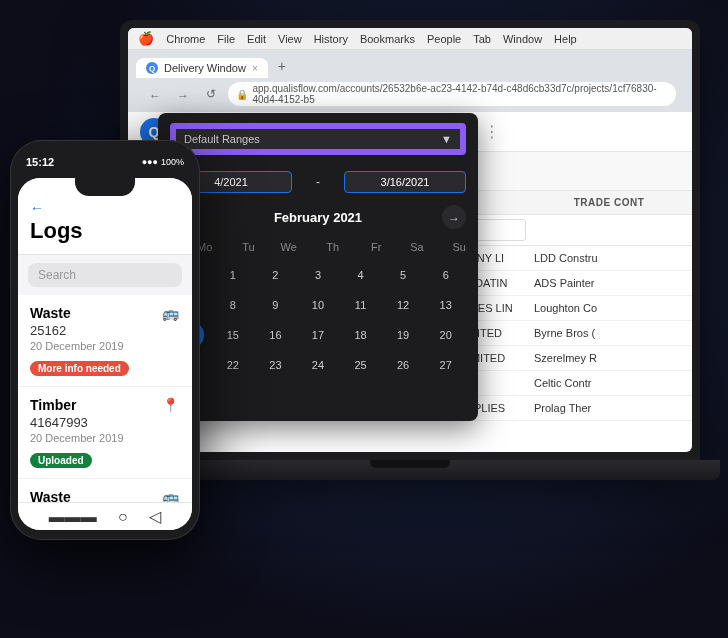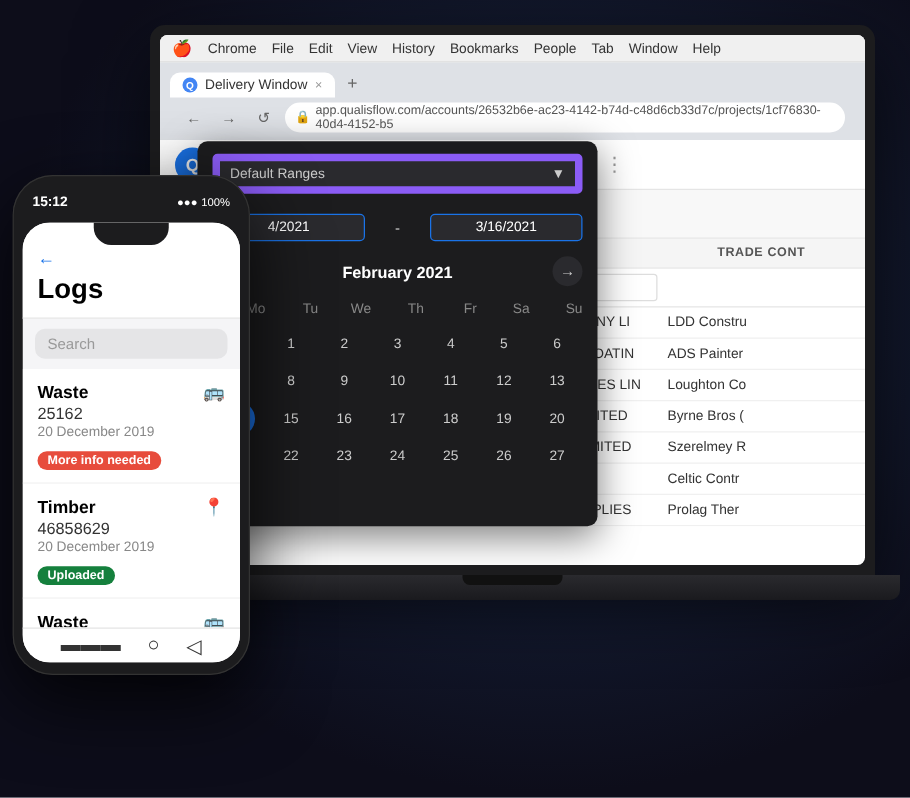--- a/index.html
+++ b/index.html
@@ -759,21 +759,21 @@
           <div class="phone-item-id">25162</div>
           <div class="phone-item-date">20 December 2019</div>
           <span class="badge badge-warning">More info needed</span>
         </div>
 
         <div class="phone-list-item">
           <div class="phone-item-header">
             <span class="phone-item-category">Timber</span>
             <span class="phone-item-icon">📍</span>
           </div>
-          <div class="phone-item-id">46858629</div>
+          <div class="phone-item-id">41647993</div>
           <div class="phone-item-date">20 December 2019</div>
           <span class="badge badge-success">Uploaded</span>
         </div>
 
         <div class="phone-list-item">
           <div class="phone-item-header">
             <span class="phone-item-category">Waste</span>
             <span class="phone-item-icon">🚌</span>
           </div>
 

